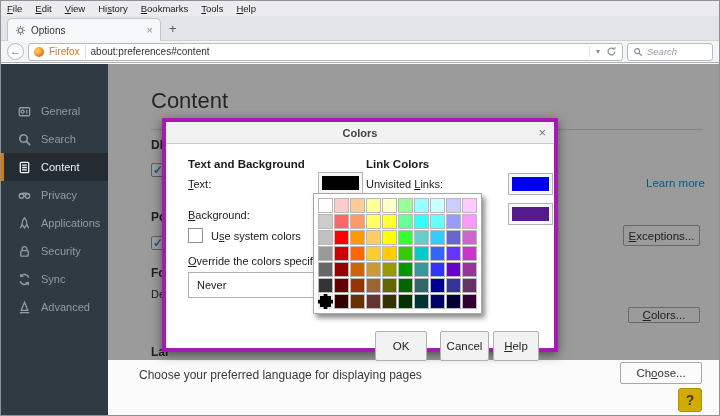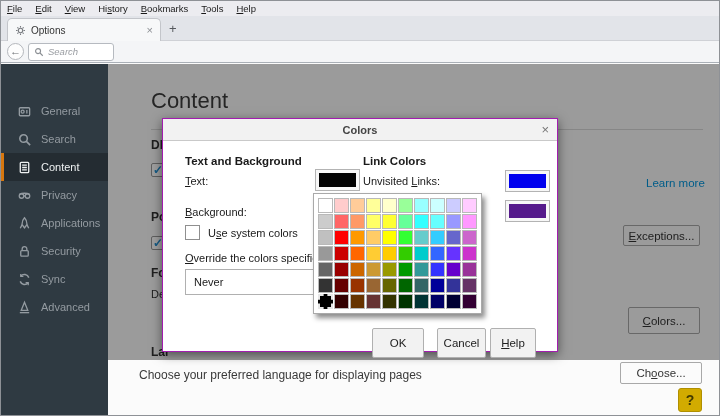--- a/index.html
+++ b/index.html
@@ -52,21 +52,21 @@
   .link { font-size:11.5px; color:#0095dd; cursor:pointer; }
   .pbtn { background:#fbfbfb; border:1px solid #a8a8a8; border-radius:2px; font-size:11.5px; color:#333;
           font-family:"Liberation Sans",sans-serif; text-align:center; cursor:pointer; }
   .langtext { font-size:12px; color:#3a3a3a; }
   .helpbtn { left:677px; top:324px; width:24px; height:24px; background:#d2ab00; border:1px solid #b08f00;
              border-radius:3px; color:#423a00; font-weight:bold; font-size:14px; text-align:center; line-height:22px; cursor:pointer; }
 
   .dim { left:107px; top:0; width:613px; height:296px; background:rgba(0,0,0,0.38); z-index:5; }
 
   
-  .dialog { left:161px; top:54px; width:396px; height:234px; background:#fff; border:1px solid #a21caf;
+  .dialog { left:161px; top:54px; width:396px; height:234px; background:#fff; border:4px solid #a21caf;
             box-shadow:0 3px 10px rgba(0,0,0,.5); z-index:10; font-size:11px; color:#1a1a1a; }
   .dlghead { height:22px; background:#f2f2f2; border-bottom:1px solid #c9c9c9; text-align:center;
              font-weight:bold; font-size:11px; color:#444; line-height:22px; position:relative; }
   .dlghead .close { position:absolute; right:8px; top:0; font-weight:normal; color:#777; font-size:13px; cursor:pointer; }
   .dlg-sec { font-weight:bold; font-size:11.5px; }
   .swatch { border:1px solid #b3b3b3; background:#f7f7f7; padding:3px; cursor:pointer; }
   .swatch .fill { width:37px; height:14px; }
   .dlgcheck { left:22px; top:106px; width:15px; height:15px; background:#fff; border:1px solid #8f8f8f; cursor:pointer; }
   .dlgselect { left:22px; top:150px; width:150px; height:26px; background:#fff; border:1px solid #b0b0b0;
                line-height:24px; padding-left:8px; cursor:pointer; }
@@ -105,20 +105,35 @@
         </svg>
       </span>
       <span>Options</span>
       <span class="close">×</span>
     </div>
     <span class="newtab">+</span>
   </div>
 
   <div class="navbar">
     <div class="backbtn">←</div>
+    <div class="urlbar">
+      <span class="ffdot"></span>
+      <span class="ffbrand">Firefox</span>
+      <span class="urlsep"></span>
+      <span class="urltext">about:preferences#content</span>
+      <span class="urlicons">
+        <span class="dd">▾</span>
+        <span class="reload">
+          <svg width="11" height="11" viewBox="0 0 16 16" fill="none" stroke="currentColor" stroke-width="1.8">
+            <path d="M13 8a5 5 0 1 1-1.5-3.6"></path>
+              <path d="M13 1.5v3.2h-3.2" stroke-width="1.4"></path>
+          </svg>
+        </span>
+      </span>
+    </div>
     <div class="searchbox">
       <span style="display:flex;color:#8b8f94">
         <svg width="10" height="10" viewBox="0 0 16 16" fill="none" stroke="currentColor" stroke-width="1.8">
           <circle cx="6.5" cy="6.5" r="4"></circle>
             <path d="M9.6 9.6L14 14"></path>
         </svg>
       </span>
       <span class="ph">Search</span>
     </div>
   </div>
@@ -208,21 +223,21 @@
     <div class="abs ghead" style="left:150px; top:74px;">DR</div>
     <div class="abs pgcheck" style="left:150px; top:99px;"><span>✓</span></div>
     <div class="abs ghead" style="left:150px; top:146px;">Pop</div>
     <div class="abs pgcheck" style="left:150px; top:172px;"><span>✓</span></div>
     <div class="abs ghead" style="left:150px; top:202px;">For</div>
     <div class="abs gtext" style="left:150px; top:224px;">Def</div>
     <div class="abs ghead" style="left:150px; top:281px;">Lar</div>
 
     <div class="abs link" style="left:645px; top:113px;">Learn more</div>
     <button class="abs pbtn" style="left:622px; top:161px; width:77px; height:21px;"><u>E</u>xceptions...</button>
-    <button class="abs pbtn" style="left:627px; top:243px; width:72px; height:27px;"><u>C</u>olors...</button>
+    <button class="abs pbtn" style="left:627px; top:243px; width:72px; height:16px;"><u>C</u>olors...</button>
 
     <div class="abs langtext" style="left:138px; top:304px;">Choose your preferred language for displaying pages</div>
     <button class="abs pbtn" style="left:619px; top:298px; width:82px; height:22px;">Ch<u>o</u>ose...</button>
     <div class="abs helpbtn">?</div>
 
     <div class="abs dim"></div>
 
     <div class="abs dialog">
       <div class="dlghead">
         <span>Colors</span>

